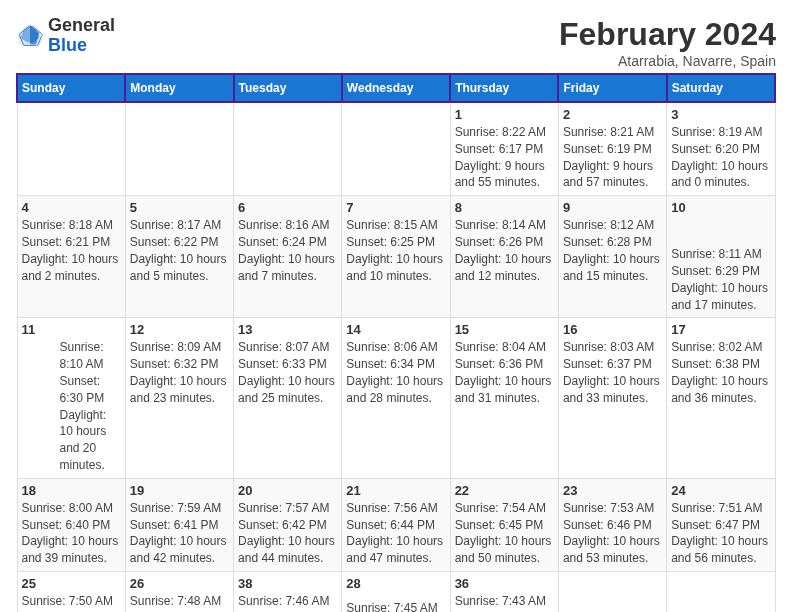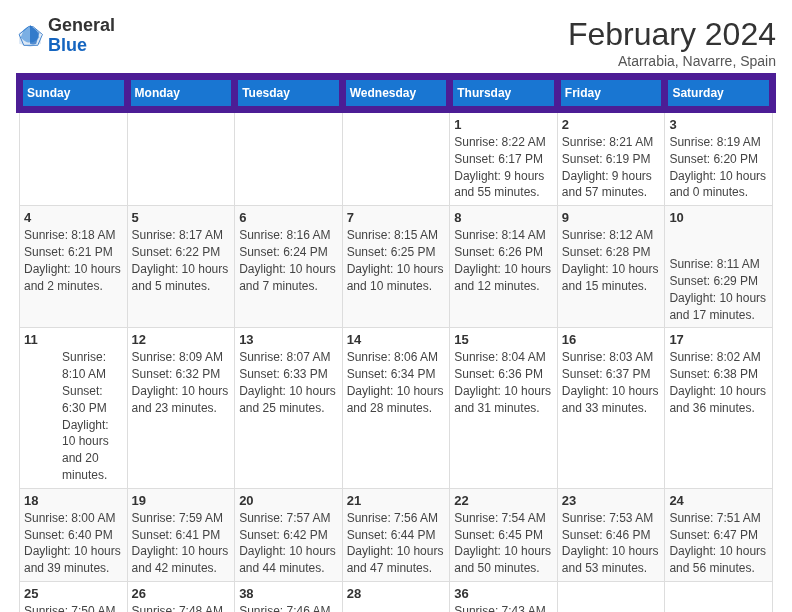--- a/index.html
+++ b/index.html
@@ -30,40 +30,40 @@
     .logo-text .blue { color: #1565c0; }
     .logo-icon {
       width: 28px;
       height: 28px;
     }
     .title-area {
       text-align: right;
     }
     .month-year {
       font-size: 32px;
-      font-weight: 400;
+      font-weight: 700;
       color: #333;
     }
     .location {
       font-size: 14px;
       color: #555;
     }
     table {
       width: 100%;
       border-collapse: collapse;
       font-size: 11px;
     }
     thead th {
       background: #1976d2;
       color: #fff;
       padding: 6px 4px;
       text-align: left;
       font-size: 12px;
       font-weight: bold;
-      border: 7px solid #4c1d95;
+      border: 2px solid #4c1d95;
     }
     tbody td {
       border: 1px solid #ddd;
       vertical-align: top;
       padding: 4px;
       width: calc(100% / 7);
       min-height: 80px;
       height: 90px;
     }
     .day-num {

